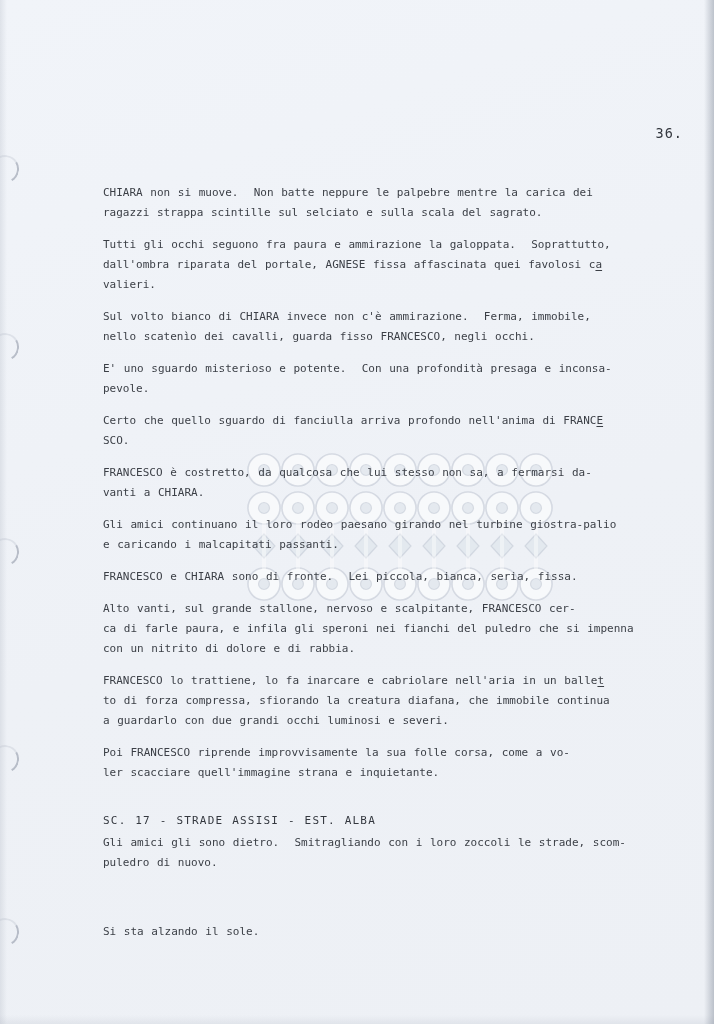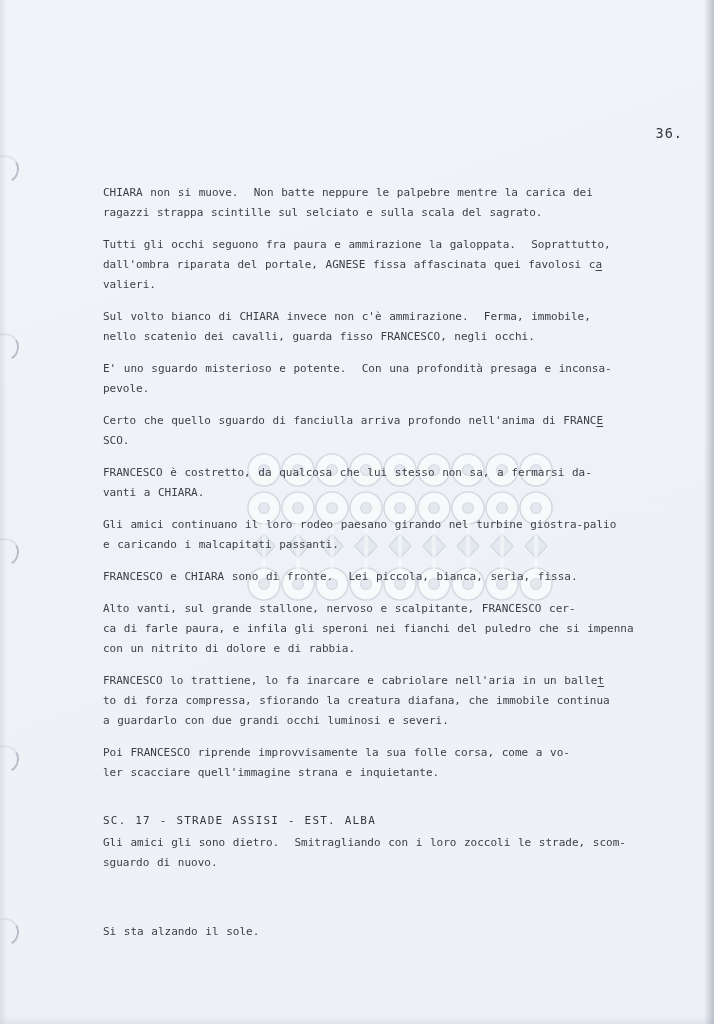--- a/index.html
+++ b/index.html
@@ -204,20 +204,20 @@
       </div>
       <div class="block action">
         <div class="line">Poi FRANCESCO riprende improvvisamente la sua folle corsa, come a vo-</div>
         <div class="line">ler scacciare quell'immagine strana e inquietante.</div>
       </div>
       <div class="block scene_heading">
         <div class="line">SC. 17 - STRADE ASSISI - EST. ALBA</div>
       </div>
       <div class="block action">
         <div class="line">Gli amici gli sono dietro.  Smitragliando con i loro zoccoli le strade, scom-</div>
-        <div class="line">sguardo di nuovo.</div>
+        <div class="line">puledro di nuovo.</div>
       </div>
       <div class="block action extra-gap">
         <div class="line">Si sta alzando il sole.</div>
       </div>
     </div>
 
 </div>
 
 </body></html>

